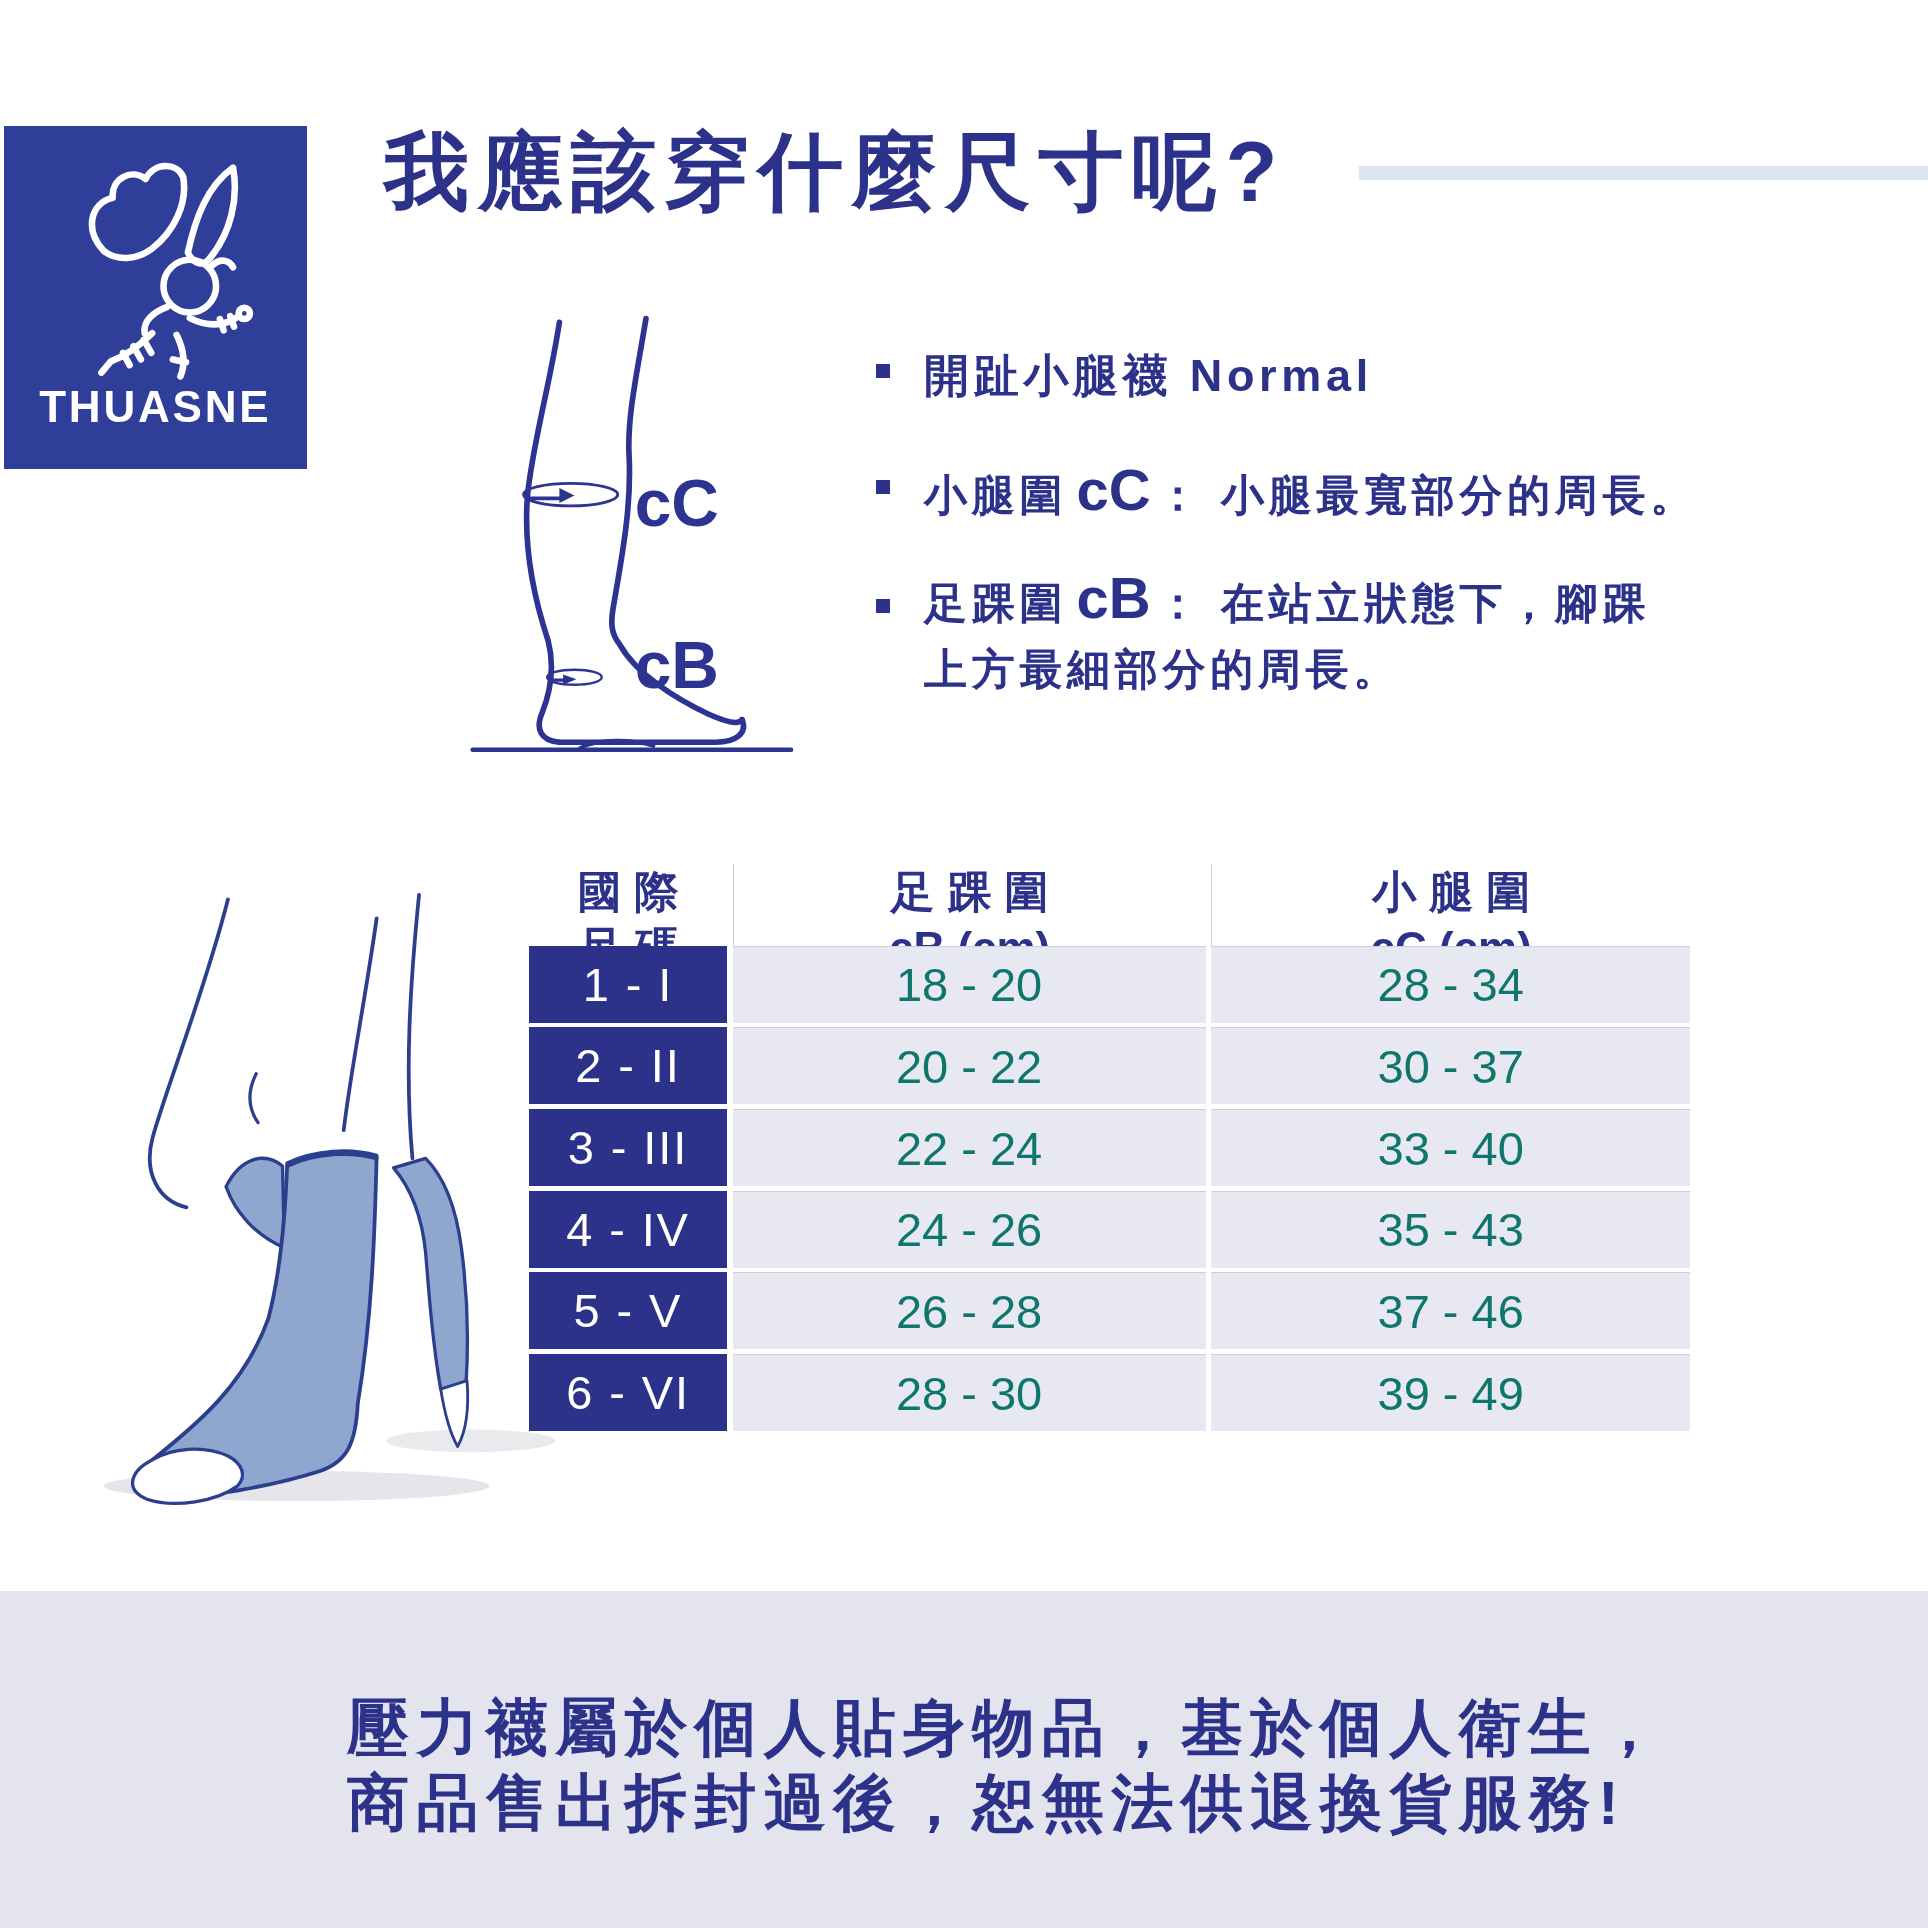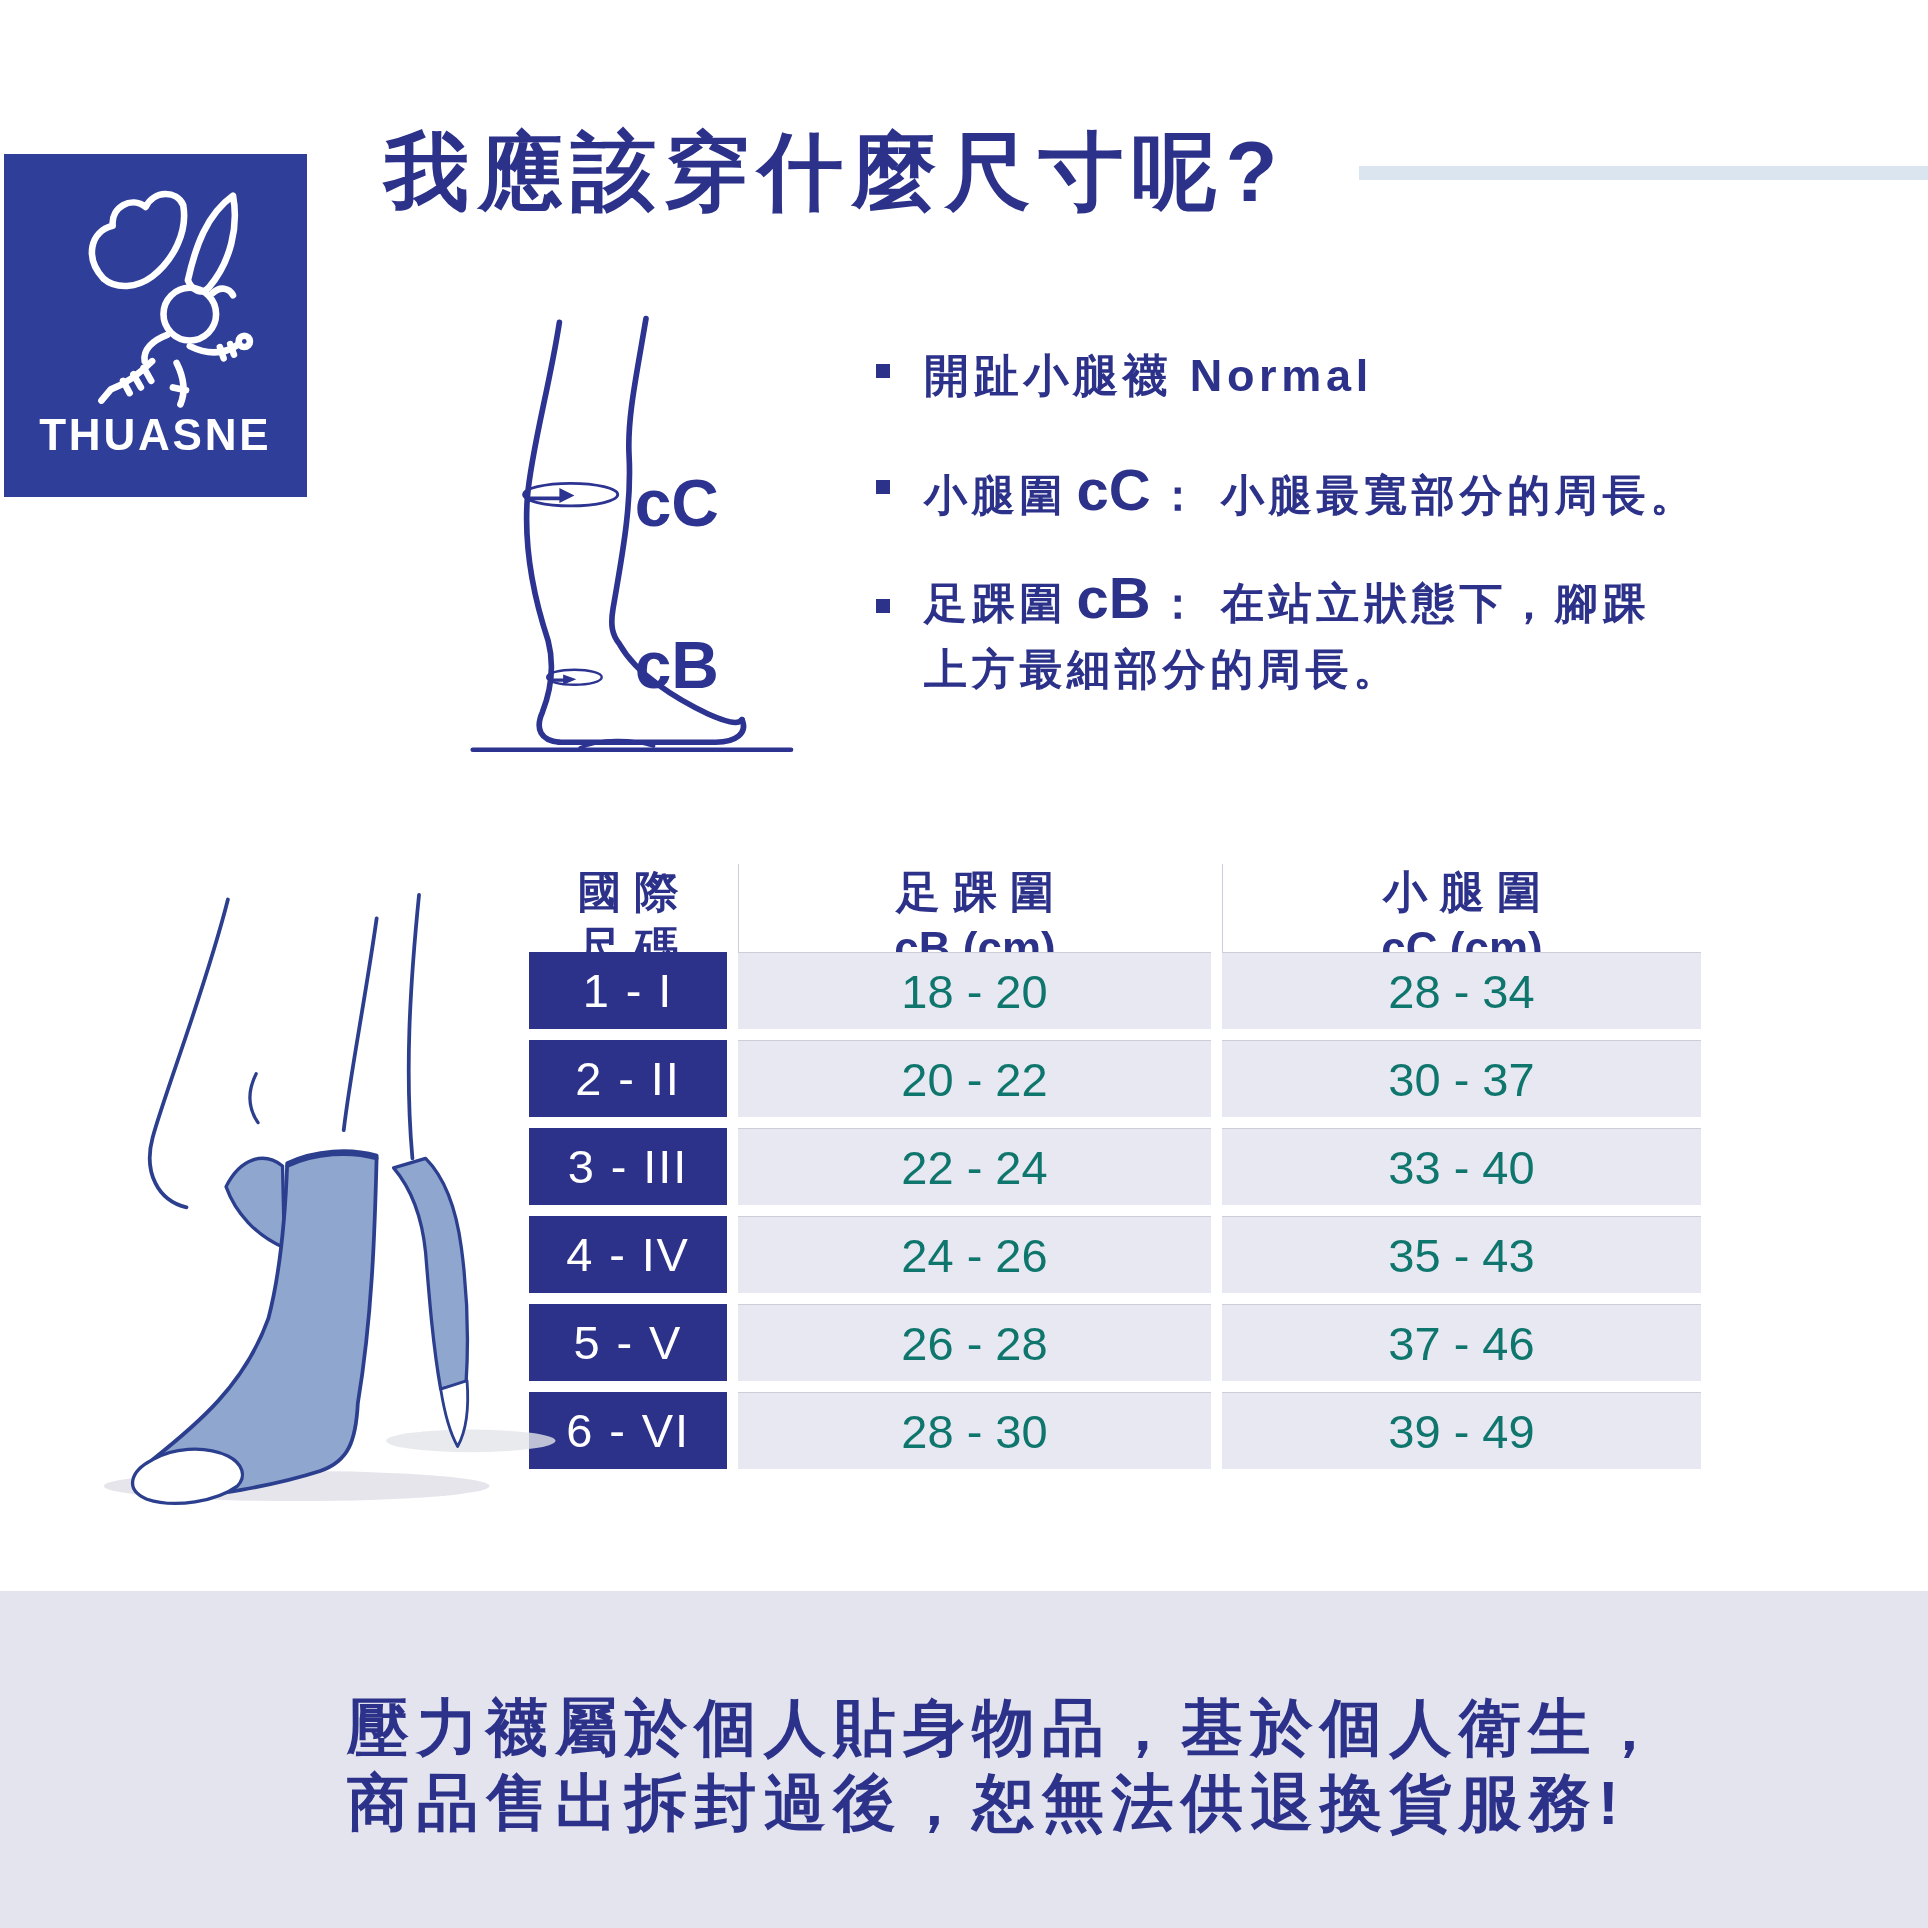--- a/index.html
+++ b/index.html
@@ -1,21 +1,21 @@
 <!DOCTYPE html>
 <html style="font-size:15px"><head>
 <meta charset="utf-8">
 <style>
   html,body{margin:0;padding:0;background:#ffffff;}
   #canvas{
     position:relative;width:1928px;height:1928px;background:#ffffff;overflow:hidden;
     font-family:"Liberation Sans","DejaVu Sans",sans-serif;color:#2c3189;
   }
   
-  .logo{position:absolute;left:3.8px;top:126px;width:303px;height:343px;background:#2f3e99;margin-top:28px;}
+  .logo{position:absolute;left:3.8px;top:126px;width:303px;height:343px;background:#2f3e99;}
   .logo svg{position:absolute;left:50%;top:21px;transform:translateX(-50%);}
   .logo-text{
     position:absolute;left:0;right:0;top:256px;text-align:center;
     color:#ffffff;font-size:44px;font-weight:bold;letter-spacing:2.8px;
   }
   
   .page-title{
     position:absolute;left:384px;top:115px;
     font-size:85px;font-weight:bold;letter-spacing:8.5px;color:#2c3189;white-space:nowrap;
   }
@@ -32,21 +32,20 @@
   .colon{margin-right:17px;}
   .b1{top:347px;} .b1 .sq{margin-top:17px;}
   .b2{top:452px;} .b2 .sq{margin-top:28px;}
   .b3{top:565px;} .b3 .sq{margin-top:34px;}
   .b3 .line{line-height:66px;}
   
   .size-table{
     position:absolute;left:529px;top:864px;width:1162px;
     display:grid;grid-template-columns:198px 473px 479px;column-gap:5.6px;row-gap:4.7px;
     grid-auto-rows:77px;
-    gap:11px;
   }
   .th{height:130px;display:flex;flex-direction:column;justify-content:flex-start;align-items:center;
       font-size:44px;font-weight:bold;line-height:56px;padding-top:0;}
   .th .cjk{letter-spacing:13px;text-indent:13px;}
   .th .latin{letter-spacing:0;font-weight:600;}
   .th2,.th3{border-left:1.9px solid #ccced9;}
   .cell{display:flex;align-items:center;justify-content:center;font-size:47px;font-weight:500;}
   .cell.key{background:#2c3189;color:#ffffff;letter-spacing:1.9px;}
   .cell.val{background:#e7e8f1;border-top:1.9px solid #ccced9;color:#0f766e;}
   

